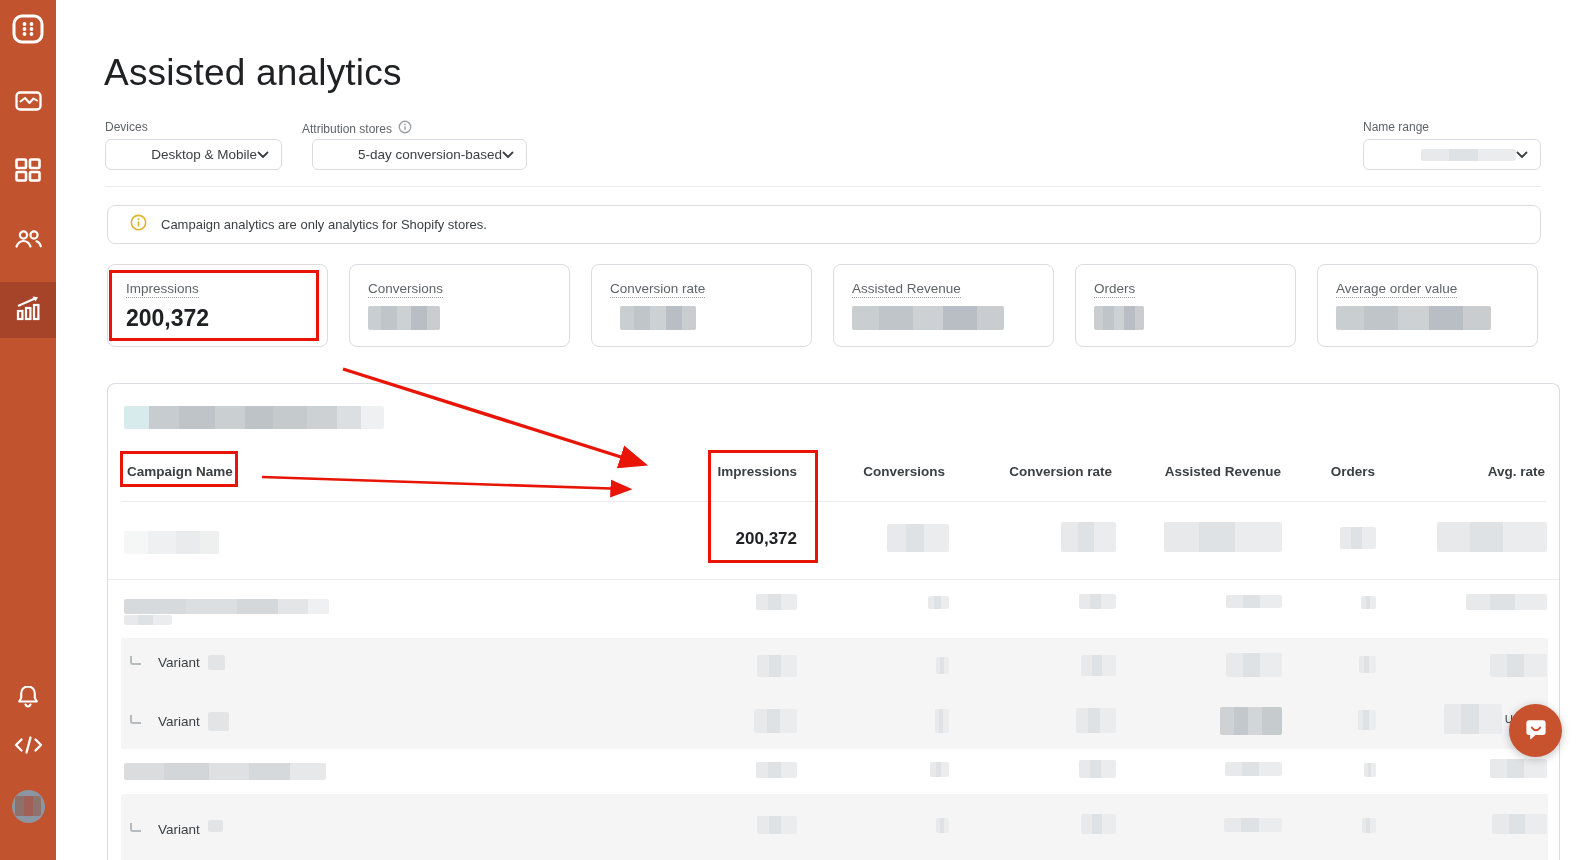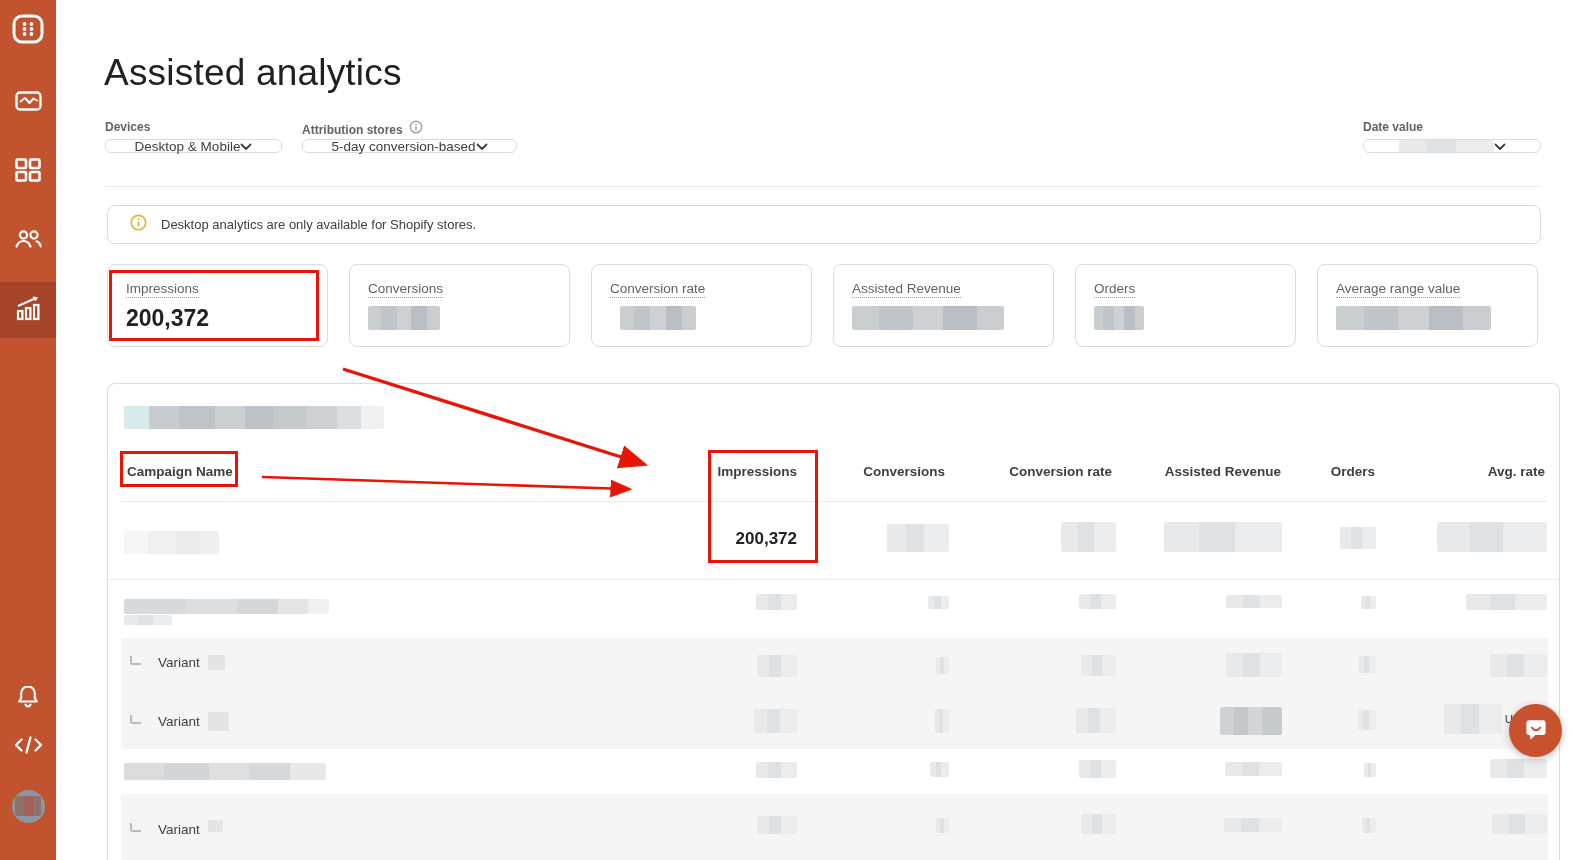--- a/index.html
+++ b/index.html
@@ -10,23 +10,23 @@
   
   .sidebar { position:absolute; left:0; top:0; width:56px; height:860px; background:#c2532f; }
   .side-item { position:absolute; left:0; width:56px; display:flex; justify-content:center; align-items:center; cursor:pointer; }
   .side-item.active { background:#a6442a; }
   .avatar-circle { width:33px; height:33px; border-radius:50%; background:#8c96a2; overflow:hidden; display:flex; align-items:center; justify-content:center; }
   .avatar-blur { width:26px; height:20px; border-radius:2px;
     background:linear-gradient(90deg,#8d6a61 0 35%,#a4564a 35% 70%,#8f6c63 70% 100%); opacity:.85; }
 
   
   .page-title { position:absolute; left:104px; top:52px; font-size:37px; font-weight:500; color:#202124; letter-spacing:.2px; }
-  .filter-label { position:absolute; font-size:12px; font-weight:700; color:#5f6368; top:120px; display:flex; align-items:flex-end; gap:6px; }
-  .dropdown { position:absolute; top:139px; height:14px; border:1px solid #d9dce0; border-radius:6px;
-              display:flex; align-items:center; justify-content:center; padding:0 12px; background:#fff;
+  .filter-label { position:absolute; font-size:12px; font-weight:400; color:#5f6368; top:120px; display:flex; align-items:center; gap:6px; }
+  .dropdown { position:absolute; top:139px; height:31px; border:1px solid #d9dce0; border-radius:6px;
+              display:flex; align-items:center; justify-content:flex-end; padding:0 12px; background:#fff;
               font-size:13.5px; color:#3c4043; cursor:pointer; }
   .divider { position:absolute; left:105px; top:186px; width:1436px; height:1px; background:#e8eaed; }
 
   
   .banner { position:absolute; left:107px; top:205px; width:1434px; height:39px; border:1px solid #dadce0;
             border-radius:8px; display:flex; align-items:center; padding-left:22px; gap:14px; background:#fff; }
   .banner-text { font-size:13px; color:#3c4043; }
 
   
   .card { position:absolute; top:264px; width:221px; height:83px; border:1px solid #dadce0; border-radius:8px;
@@ -180,46 +180,46 @@
   </div>
 
   <div class="filter-label" style="left:302px;">
     <span>Attribution stores</span>
     <span><svg width="14" height="14" viewBox="0 0 18 18">
           <circle cx="9" cy="9" r="7.4" fill="none" stroke="#9aa0a6" stroke-width="1.7"></circle>
           <circle cx="9" cy="5.6" r="1.1" fill="#9aa0a6"></circle>
           <rect x="8.1" y="7.8" width="1.8" height="5.4" rx=".9" fill="#9aa0a6"></rect>
         </svg></span>
   </div>
-  <div class="dropdown" style="left:302px;width:215px;">
+  <div class="dropdown" style="left:312px;width:215px;">
     <span>5-day conversion-based</span>
     <span><svg width="12" height="8" viewBox="0 0 12 8">
           <path d="M1.5 1.5 L6 6 L10.5 1.5" fill="none" stroke="#3c4043" stroke-width="1.8" stroke-linecap="round" stroke-linejoin="round"></path>
         </svg></span>
   </div>
 
   <div class="filter-label" style="left:1363px;">
-    <span>Date value</span>
+    <span>Name range</span>
   </div>
   <div class="dropdown" style="left:1363px;width:178px;">
     <span class="blur bz-b" style="width:95px;height:12px;display:inline-block;"></span>
     <span><svg width="12" height="8" viewBox="0 0 12 8">
           <path d="M1.5 1.5 L6 6 L10.5 1.5" fill="none" stroke="#3c4043" stroke-width="1.8" stroke-linecap="round" stroke-linejoin="round"></path>
         </svg></span>
   </div>
 
   <div class="divider"></div>
 
   <div class="banner">
     <span><svg width="17" height="17" viewBox="0 0 18 18">
           <circle cx="9" cy="9" r="7.6" fill="none" stroke="#ddb52f" stroke-width="1.7"></circle>
           <circle cx="9" cy="5.5" r="1.1" fill="#ddb52f"></circle>
           <rect x="8.1" y="7.7" width="1.8" height="5.6" rx=".9" fill="#ddb52f"></rect>
         </svg></span>
-    <span class="banner-text">Desktop analytics are only available for Shopify stores.</span>
+    <span class="banner-text">Campaign analytics are only analytics for Shopify stores.</span>
   </div>
 
   <div class="card" style="left:107px;">
     <span class="card-label">Impressions</span>
     <div class="card-value">200,372</div>
   </div>
   <div class="card" style="left:349px;">
     <span class="card-label">Conversions</span>
     <div class="blur bz-d" style="width:72px;height:24px;margin-top:8px;"></div>
   </div>
@@ -229,21 +229,21 @@
   </div>
   <div class="card" style="left:833px;">
     <span class="card-label">Assisted Revenue</span>
     <div class="blur bz-d" style="width:152px;height:24px;margin-top:8px;"></div>
   </div>
   <div class="card" style="left:1075px;">
     <span class="card-label">Orders</span>
     <div class="blur bz-d" style="width:50px;height:24px;margin-top:8px;"></div>
   </div>
   <div class="card" style="left:1317px;">
-    <span class="card-label">Average range value</span>
+    <span class="card-label">Average order value</span>
     <div class="blur bz-d" style="width:155px;height:24px;margin-top:8px;"></div>
   </div>
 
   <div class="table-card">
     <div class="legend-blur"></div>
 
     <div class="thead">
       <span class="th th-name">Campaign Name</span>
       <span class="th h-imp">Impressions</span>
       <span class="th h-conv">Conversions</span>

